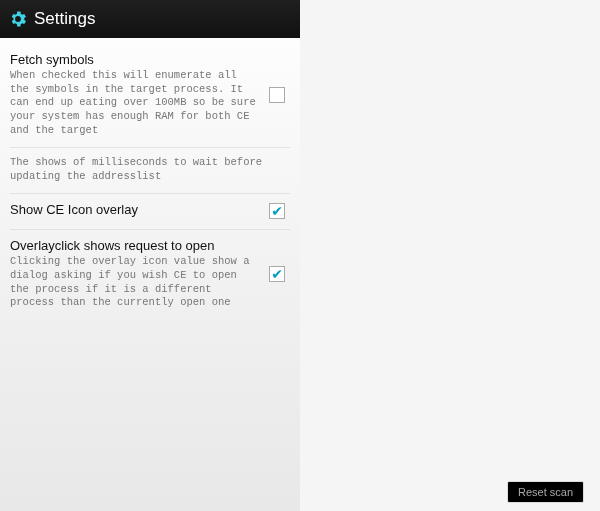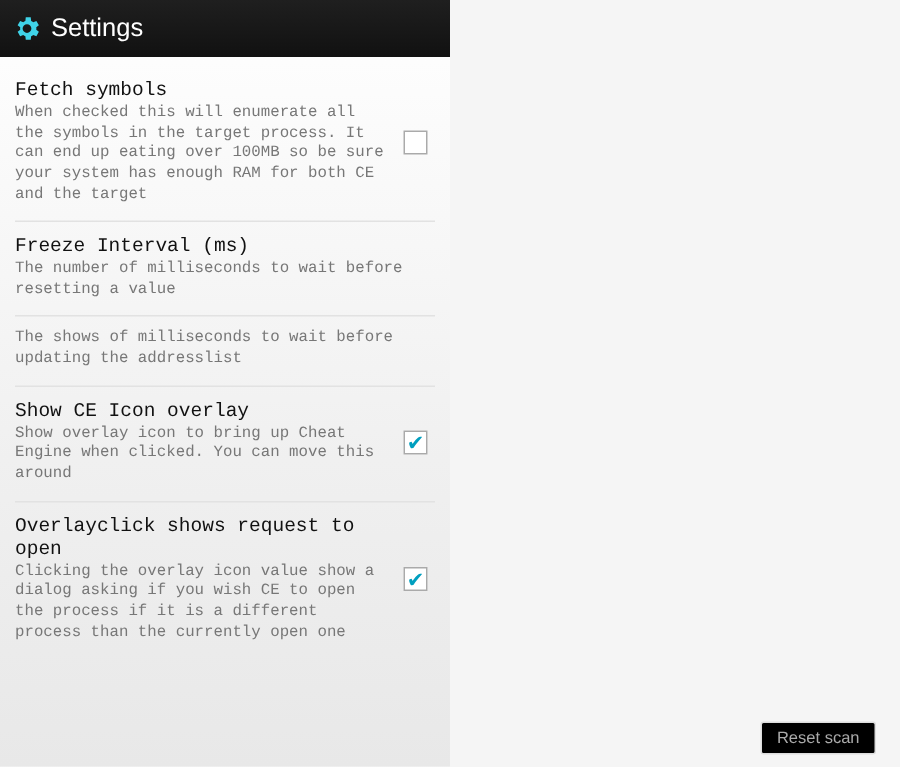--- a/index.html
+++ b/index.html
@@ -40,21 +40,20 @@
     gap: 8px;
     border-bottom: 1px solid #e2e2e2;
     padding: 8px 0 10px 0;
   }
   .setting-row:last-child { border-bottom: none; }
   .setting-text { flex: 1; }
   .setting-title {
     font-size: 13px;
     color: #111;
     margin-bottom: 2px;
-    font-family: Liberation Mono, monospace;
   }
   .setting-desc {
     font-size: 10.5px;
     color: #777;
     line-height: 1.3;
     font-family: Liberation Mono, monospace;
   }
   .setting-check {
     width: 26px;
     display: flex;
@@ -104,37 +103,30 @@
     <div class="setting-row">
       <div class="setting-text">
         <div class="setting-title">Fetch symbols</div>
         <div class="setting-desc">When checked this will enumerate all the symbols in the target process. It can end up eating over 100MB so be sure your system has enough RAM for both CE and the target</div>
       </div>
       <div class="setting-check">
         <div class="checkbox"></div>
       </div>
     </div>
 
-    <div class="setting-row">
-      <div class="setting-text">
-        <div class="setting-title">Freeze Interval (ms)</div>
-        <div class="setting-desc">The number of milliseconds to wait before resetting a value</div>
-      </div>
-    </div>
 
     <div class="setting-row">
       <div class="setting-text">
         <div class="setting-desc">The shows of milliseconds to wait before updating the addresslist</div>
       </div>
     </div>
 
     <div class="setting-row">
       <div class="setting-text">
         <div class="setting-title">Show CE Icon overlay</div>
-        <div class="setting-desc">Show overlay icon to bring up Cheat Engine when clicked. You can move this around</div>
       </div>
       <div class="setting-check">
         <div class="checkbox">✔</div>
       </div>
     </div>
 
     <div class="setting-row">
       <div class="setting-text">
         <div class="setting-title">Overlayclick shows request to open</div>
         <div class="setting-desc">Clicking the overlay icon value show a dialog asking if you wish CE to open the process if it is a different process than the currently open one</div>

